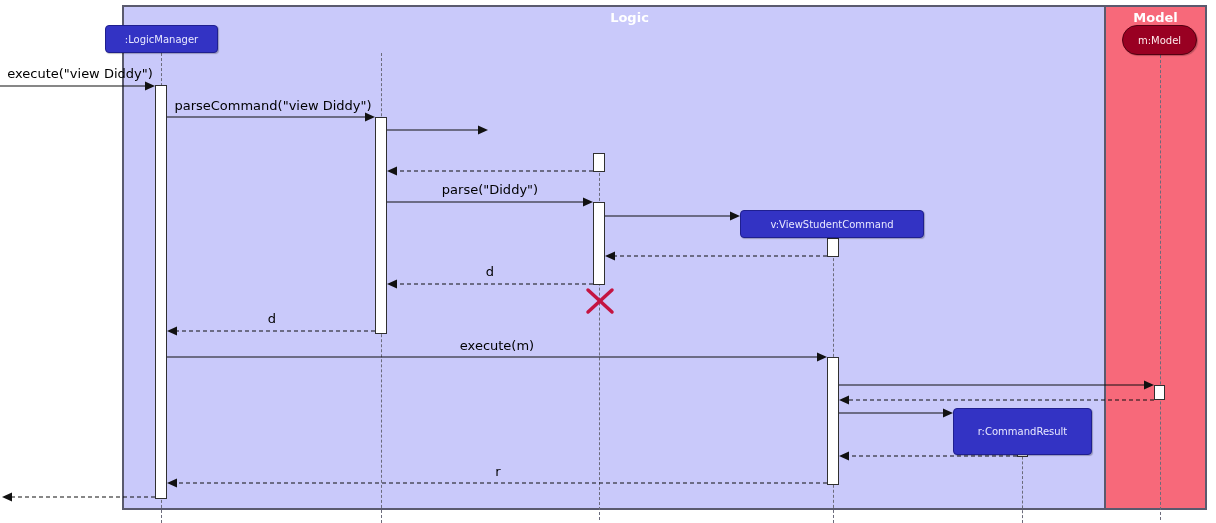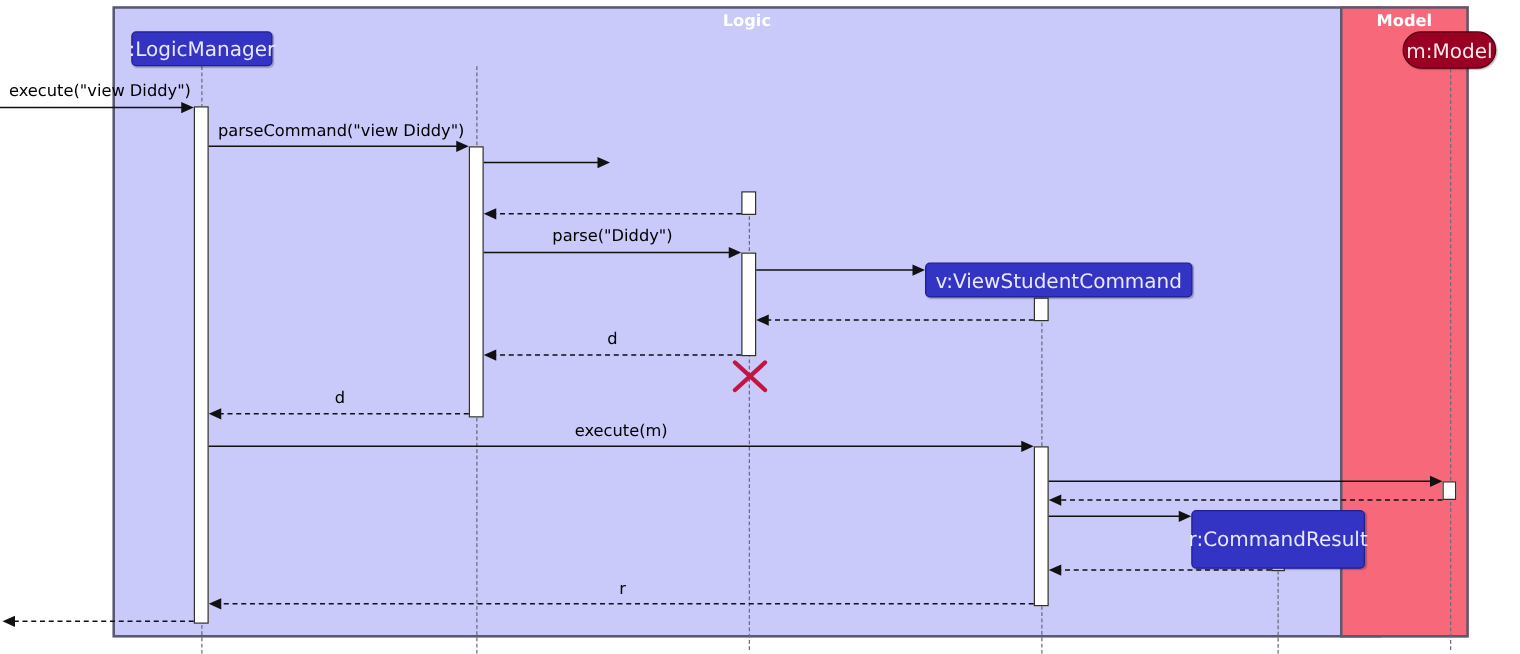--- a/index.html
+++ b/index.html
@@ -6,31 +6,31 @@
     --logic-frame-bg:#C9C9FA; --logic-frame-border:#5A5A6E;
     --model-frame-bg:#F7697A; --model-frame-border:#5A5A6E;
     --participant-bg:#3333C4; --participant-border:#1F1F8F; --participant-text:#E8E8FF;
     --model-participant-bg:#990022; --model-participant-border:#550011; --model-participant-text:#FFE9EC;
     --frame-title-text:#FFFFFF; --message-text:#000000; --destroy-x:#C41441;
     --lifeline:#6B6B7B; --activation-bg:#FFFFFF; --activation-border:#303030; --canvas-bg:#FFFFFF;
   }
   html,body{margin:0;padding:0;}
   body{background:#fff;font-family:"DejaVu Sans","Liberation Sans",sans-serif;}
   .diagram{position:relative;width:1216px;height:523px;background:var(--canvas-bg);overflow:hidden;}
-  .frame{position:absolute;box-sizing:border-box;border:2px solid var(--logic-frame-border);}
+  .frame{position:absolute;box-sizing:border-box;border:2px solid var(--logic-frame-border);margin-left:32px;}
   .frame.logic{left:90px;top:5px;width:1015px;height:505px;background:var(--logic-frame-bg);}
   .frame.model{left:1072px;top:5px;width:103px;height:505px;background:var(--model-frame-bg);border-color:var(--model-frame-border);}
   .frame-title{position:absolute;top:3px;left:0;width:100%;text-align:center;
     font-weight:bold;font-size:13px;color:var(--frame-title-text);}
   .lifeline{position:absolute;width:0;border-left:1px dashed var(--lifeline);}
   .activation{position:absolute;box-sizing:border-box;background:var(--activation-bg);
     border:1px solid var(--activation-border);}
   .participant{position:absolute;box-sizing:border-box;display:flex;align-items:center;justify-content:center;
     background:var(--participant-bg);border:1.5px solid var(--participant-border);border-radius:4px;
-    color:var(--participant-text);font-size:16px;white-space:nowrap;box-shadow:1px 1px 1px rgba(0,0,0,0.25);}
+    color:var(--participant-text);font-size:10px;white-space:nowrap;box-shadow:1px 1px 1px rgba(0,0,0,0.25);}
   .participant.model-p{background:var(--model-participant-bg);border-color:var(--model-participant-border);
     color:var(--model-participant-text);border-radius:15px;}
   .msg-label{position:absolute;transform:translateX(-50%);font-size:13px;color:var(--message-text);
     white-space:nowrap;line-height:14px;}
   .arrows{position:absolute;left:0;top:0;width:1216px;height:523px;pointer-events:none;}
   .arrows line{stroke:#111;stroke-width:1.2;}
   .arrows line.dashed{stroke-dasharray:4,3;}
   .arrows polygon{fill:#111;stroke:none;}
   .arrows .destroy line{stroke:var(--destroy-x);stroke-width:3.5;stroke-linecap:round;}
 </style>
@@ -129,21 +129,21 @@
     </g>
     <g class="destroy">
       <line x1="588" y1="290" x2="612" y2="312"></line>
       <line x1="612" y1="290" x2="588" y2="312"></line>
     </g>
   </svg>
 
   <div class="participant" style="left:105px;top:25px;width:113px;height:28px">
     <span>:LogicManager</span>
   </div>
-  <div class="participant" style="left:740px;top:210px;width:214px;height:28px">
+  <div class="participant" style="left:740px;top:210px;width:184px;height:28px">
     <span>v:ViewStudentCommand</span>
   </div>
   <div class="participant" style="left:953px;top:408px;width:139px;height:47px">
     <span>r:CommandResult</span>
   </div>
   <div class="participant model-p" style="left:1122px;top:25px;width:75px;height:30px">
     <span>m:Model</span>
   </div>
 
   <div class="msg-label" style="left:80px;top:67px">execute("view Diddy")</div>

